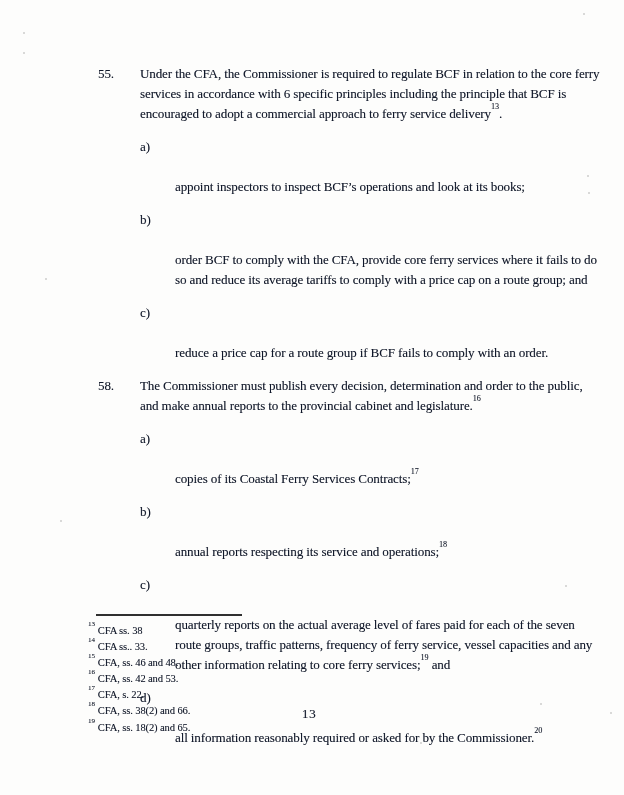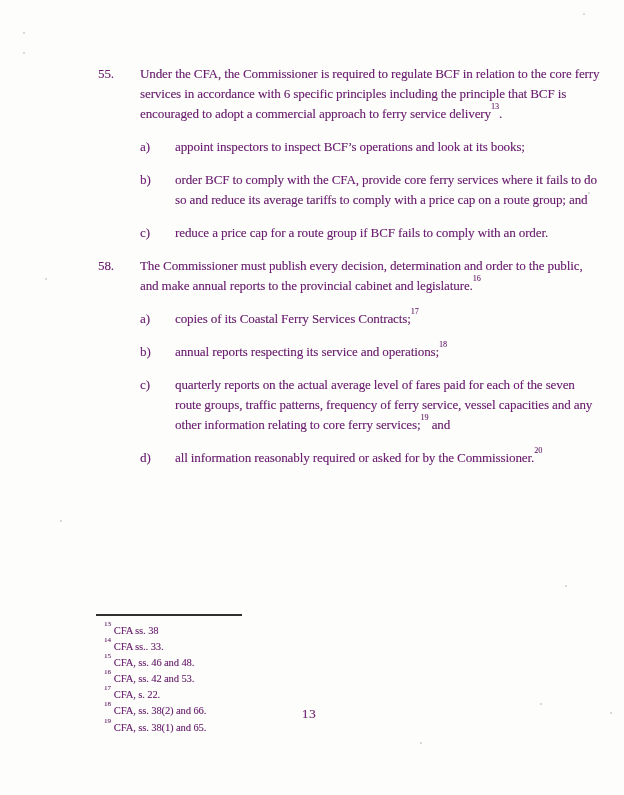--- a/index.html
+++ b/index.html
@@ -2,39 +2,39 @@
 <html><head>
 <meta charset="utf-8">
 <style>
   html, body { margin: 0; padding: 0; background: #ffffff; }
   .page {
     position: relative;
     width: 624px;
     height: 795px;
     background: #fdfdfc;
     font-family: "Liberation Serif", "DejaVu Serif", serif;
-    color: #701a75;
+    color: #0f172a;
     overflow: hidden;
     text-shadow: 0.2px 0.2px 0.4px rgba(40,40,40,0.35);
   }
   .content {
     position: absolute;
     left: 98px;
     top: 64px;
     width: 506px;
     font-size: 13px;
     line-height: 20px;
     letter-spacing: -0.1px;
   }
   .block { display: flex; margin-bottom: 13px; }
   .pnum  { flex: 0 0 42px; }
   .ptext { width: 462px; }
   .litem { display: flex; margin-left: 42px; margin-bottom: 13px; }
   .letter { flex: 0 0 35px; }
-  .ltext  { width: 427px; }
+  .ltext  { width: 427px; margin-top: 40px; }
   sup.ref {
     font-size: 8px;
     line-height: 0;
     position: relative;
     top: -4px;
     letter-spacing: 0;
   }
   .fn-rule {
     position: absolute;
     left: 96px;
@@ -43,21 +43,20 @@
     height: 2px;
     background: #303030;
   }
   .footnotes {
     position: absolute;
     left: 88px;
     top: 621px;
     font-size: 10.5px;
     line-height: 12.6px;
     letter-spacing: -0.1px;
-    margin-left: 16px;
   }
   .fn sup {
     font-size: 7px;
     position: relative;
     top: -3px;
     margin-right: 3px;
   }
   .page-number {
     position: absolute;
     left: 283px;
@@ -141,18 +140,18 @@
 
   <div class="fn-rule"></div>
 
   <div class="footnotes">
     <div class="fn"><sup>13</sup><span>CFA ss. 38</span></div>
     <div class="fn"><sup>14</sup><span>CFA ss.. 33.</span></div>
     <div class="fn"><sup>15</sup><span>CFA, ss. 46 and 48.</span></div>
     <div class="fn"><sup>16</sup><span>CFA, ss. 42 and 53.</span></div>
     <div class="fn"><sup>17</sup><span>CFA, s. 22.</span></div>
     <div class="fn"><sup>18</sup><span>CFA, ss. 38(2) and 66.</span></div>
-    <div class="fn"><sup>19</sup><span>CFA, ss. 38(1) and 65.</span></div>
+    <div class="fn"><sup>19</sup><span>CFA, ss. 18(2) and 65.</span></div>
   </div>
 
   <div class="page-number">13</div>
 
 </div>
 
 </body></html>

